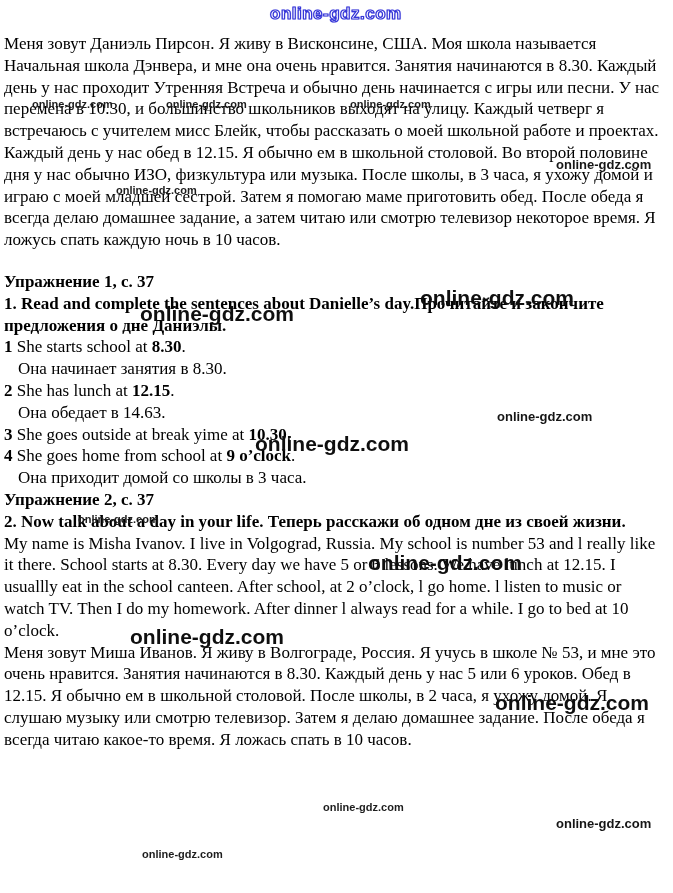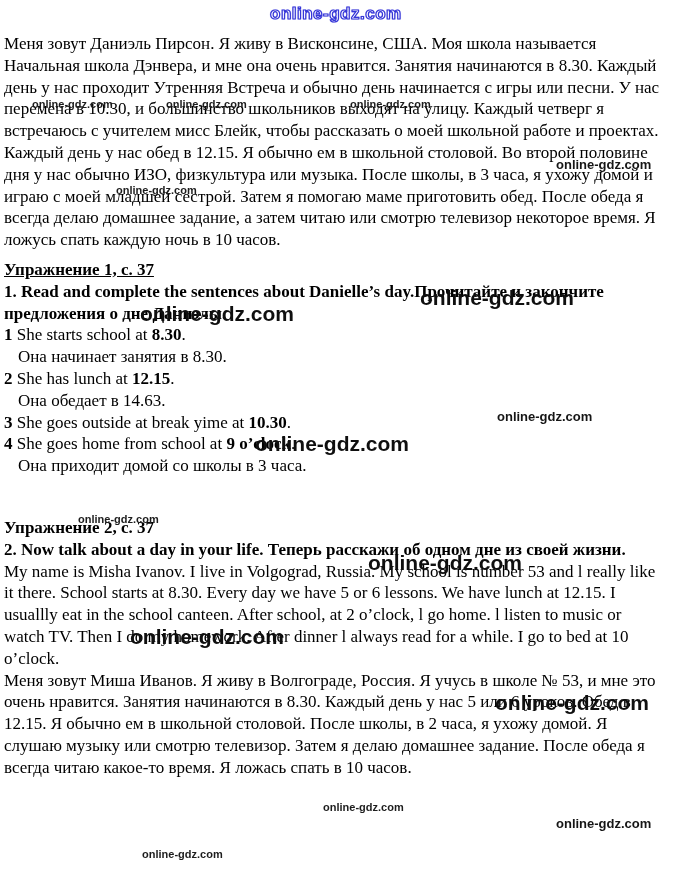--- a/index.html
+++ b/index.html
@@ -7,22 +7,22 @@
     position:relative;
     width:673px; height:893px;
     background:#ffffff;
     font-family:"Liberation Serif", serif;
     font-size:17px; line-height:21.8px;
     color:#000000;
     overflow:hidden;
   }
   .content { padding:33px 8px 0 4px; }
   p { margin:0; }
-  .heading { font-weight:bold;margin-top:40px; }
-  .heading.mt { margin-top:8px;text-decoration:underline; }
+  .heading { font-weight:bold; }
+  .heading.mt { margin-top:20px; }
   .task { font-weight:bold; }
   .item-en b { font-weight:bold; }
   .item-ru { padding-left:14px; }
   .wm {
     position:absolute;
     font-family:"Liberation Sans","DejaVu Sans",sans-serif;
     white-space:nowrap;
     z-index:5;
   }
   .wm-outline {

